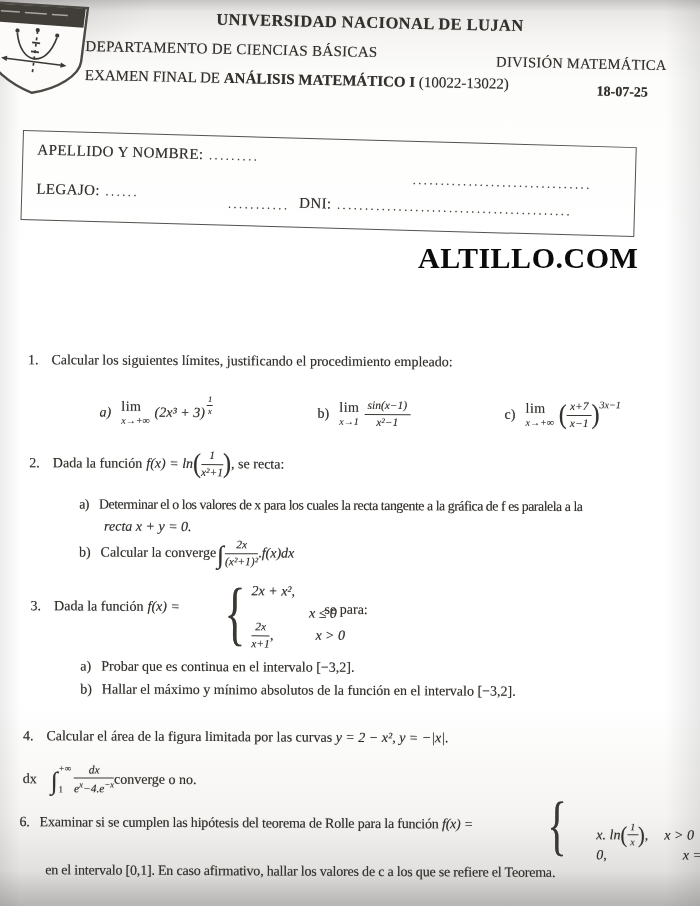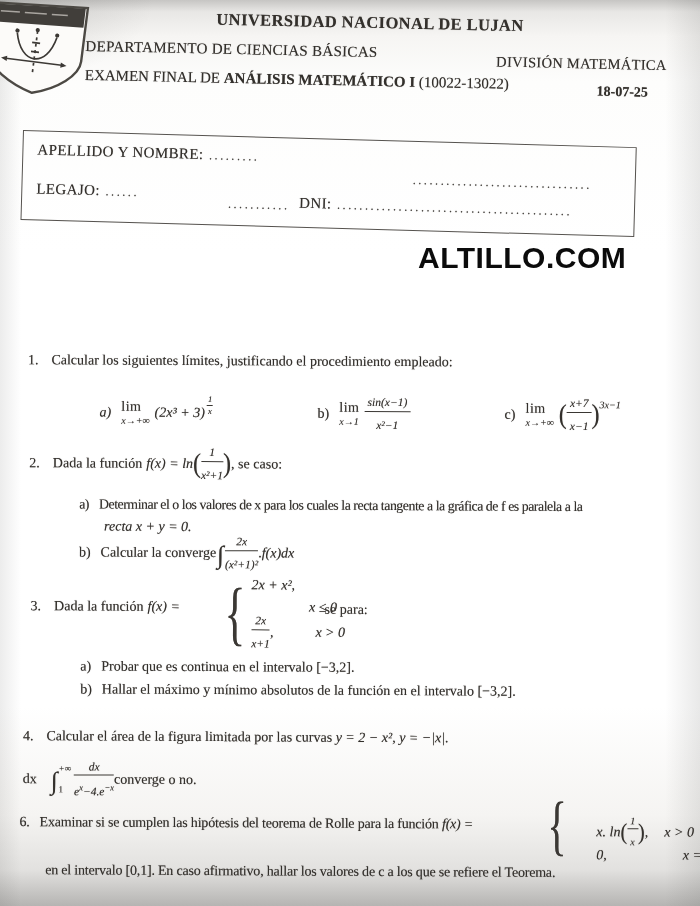--- a/index.html
+++ b/index.html
@@ -27,29 +27,29 @@
   .divm{left:497px;top:45px;font-size:14.5px;letter-spacing:0.3px;position:absolute;}
   .exam{left:86px;top:67px;font-size:15px;position:absolute;}
   .date{left:598px;top:73px;font-size:14px;position:absolute;}
   .logo{position:absolute;left:-16px;top:0px;width:104px;height:100px;transform:rotate(6deg);}
   
   .formbox{position:absolute;left:23px;top:130px;width:612px;height:88px;
            border:1.6px solid #55524e;transform:rotate(1.6deg);transform-origin:0 0;
            font-size:15px;letter-spacing:0.4px;}
   .dots{letter-spacing:2.6px;font-size:12px;color:#46433f;}
   
-  .wm{position:absolute;left:418px;top:241px;font-family:Liberation Sans, sans-serif;
+  .wm{position:absolute;left:418px;top:241px;font-family:Liberation Serif, serif;
       font-weight:bold;font-size:30px;letter-spacing:0.5px;color:#0b0b0b;}
   
   .bodytxt{position:absolute;left:0;top:344px;width:700px;height:562px;
            transform:rotate(0.3deg);transform-origin:0 0;}
   
   .frac{display:inline-block;text-align:center;vertical-align:middle;line-height:1;font-size:11.5px;}
   .frac .fn{display:block;border-bottom:1px solid #3a3733;padding:0 3px 2px;}
-  .frac .fd{display:block;padding-top:8px;}
+  .frac .fd{display:block;padding-top:2px;}
   .lim{display:inline-block;line-height:1;vertical-align:middle;margin:0 5px 0 0;}
   .lim .ll{display:block;font-size:14px;letter-spacing:0.5px;}
   .lim .ls{display:block;font-size:10px;margin-top:2px;}
   .supf{display:inline-block;text-align:center;line-height:1;font-size:8.5px;
         vertical-align:top;position:relative;top:-8px;margin-left:2px;}
   .supf .fn{display:block;border-bottom:0.8px solid #3a3733;padding:0 1px 1px;}
   .supf .fd{display:block;padding-top:1px;}
   .sup{font-size:10px;vertical-align:super;line-height:1;position:relative;top:-2px;}
   .ssup{font-size:8.5px;vertical-align:super;line-height:1;}
   .bp{display:inline-block;vertical-align:middle;font-size:24px;line-height:1;
@@ -158,21 +158,21 @@
     <div class="abs row" style="left:30px;top:104px;height:30px;">
       <span class="pnum">2.</span>
       <span>Dada la función </span>
       <span class="it" style="margin-left:4px;">f(x) = ln</span>
       <span class="bp">(</span>
         <span class="frac">
           <span class="fn it">1</span>
           <span class="fd it">x²+1</span>
         </span>
         <span class="bp">)</span>
-      <span> , se caso:</span>
+      <span> , se recta:</span>
     </div>
 
     <div class="abs line tighter" style="left:80px;top:152px;font-size:13.8px;"><span class="lbl">a)</span><span>Determinar el o los valores de x para los cuales la recta tangente a la gráfica de f es paralela a la</span></div>
     <div class="abs line" style="left:105px;top:174px;"><span class="it">recta x + y = 0.</span></div>
 
     <div class="abs row" style="left:80px;top:192px;height:32px;">
       <span class="lbl">b)</span>
       <span>Calcular la converge </span>
       <span class="intg">∫</span>
       <span class="frac">

